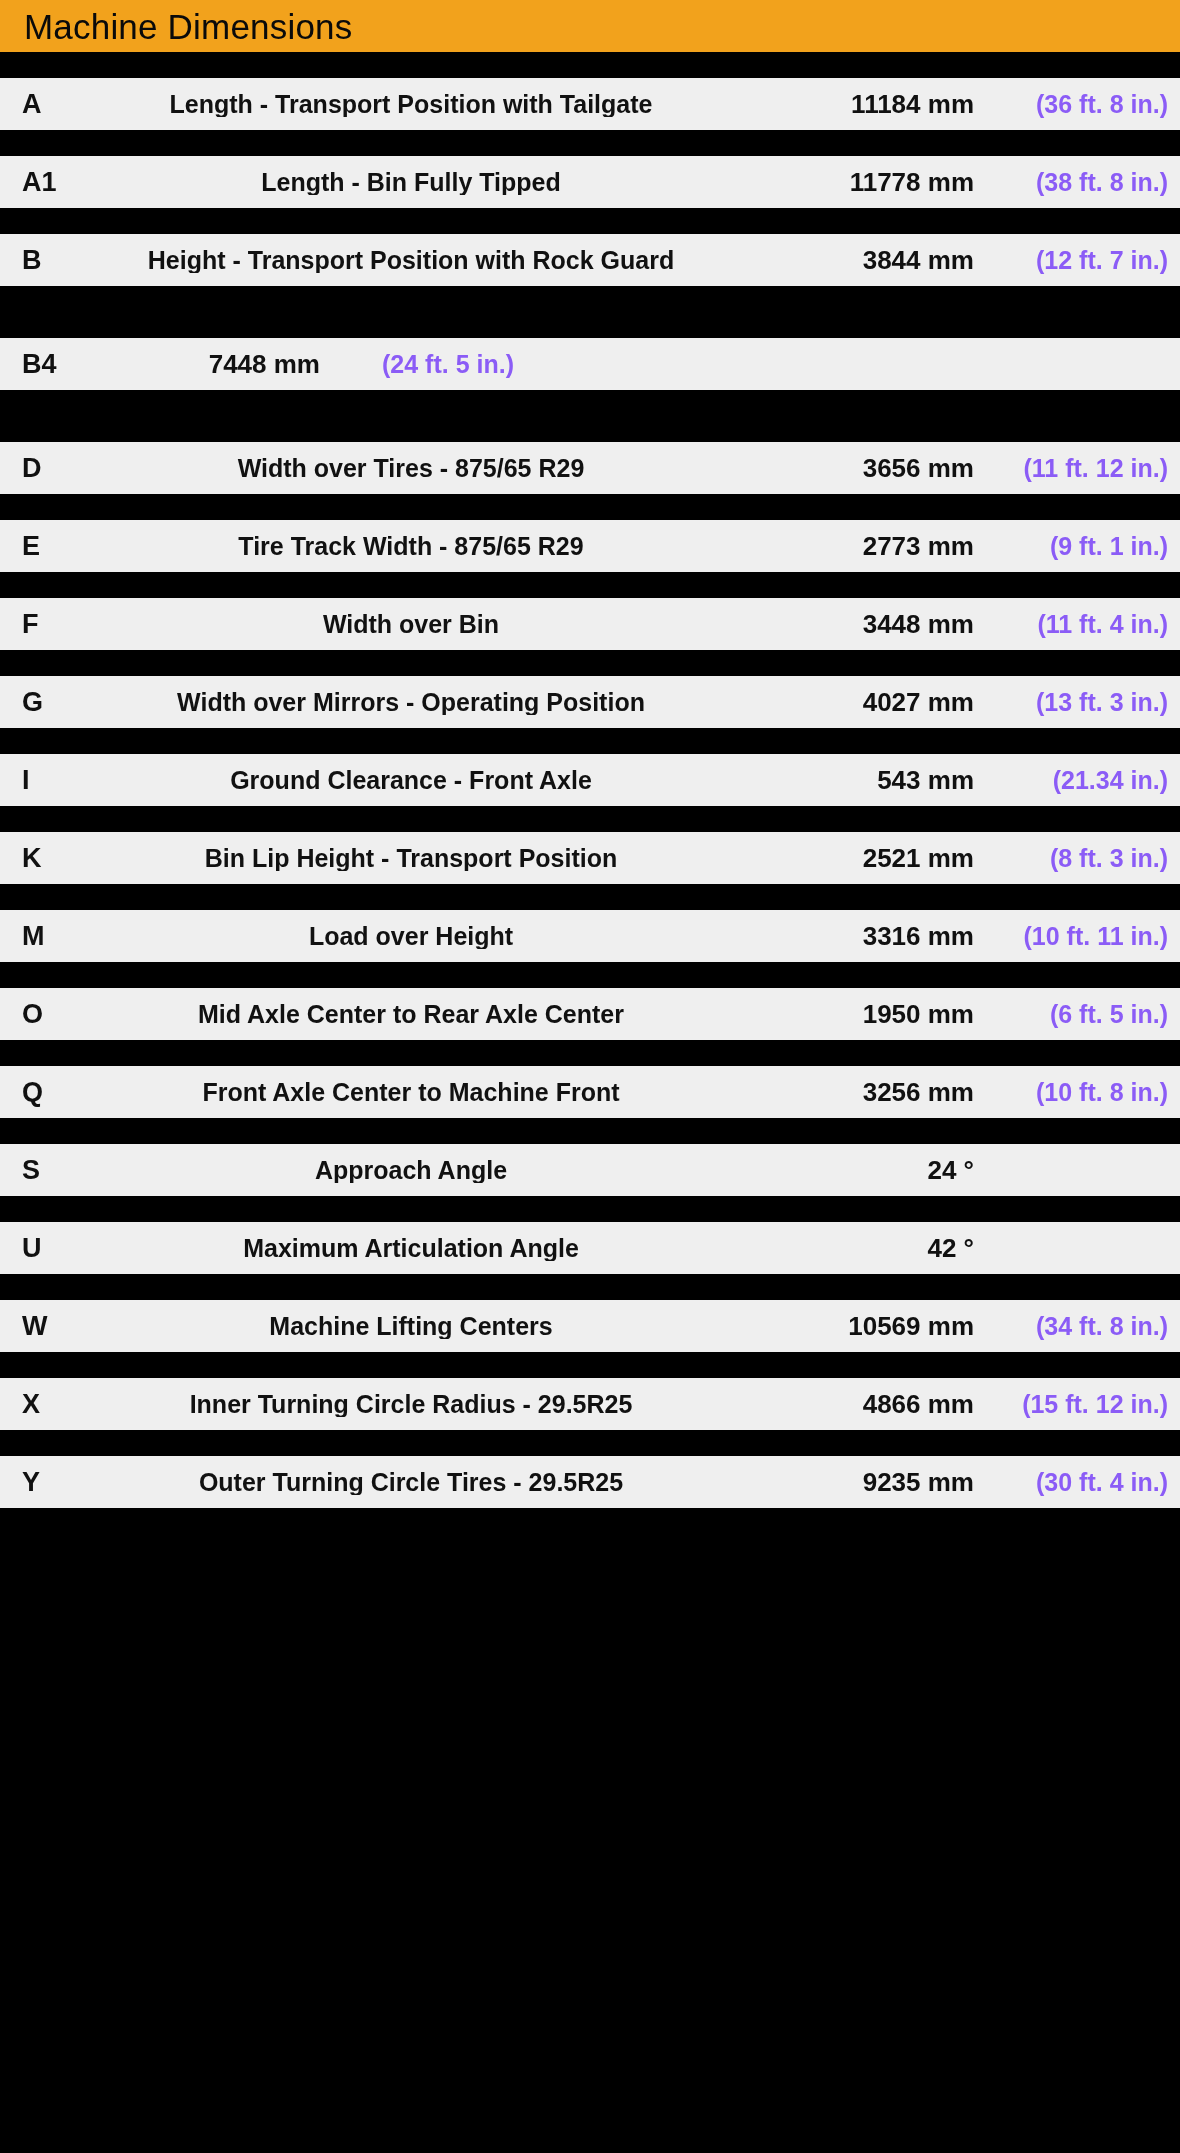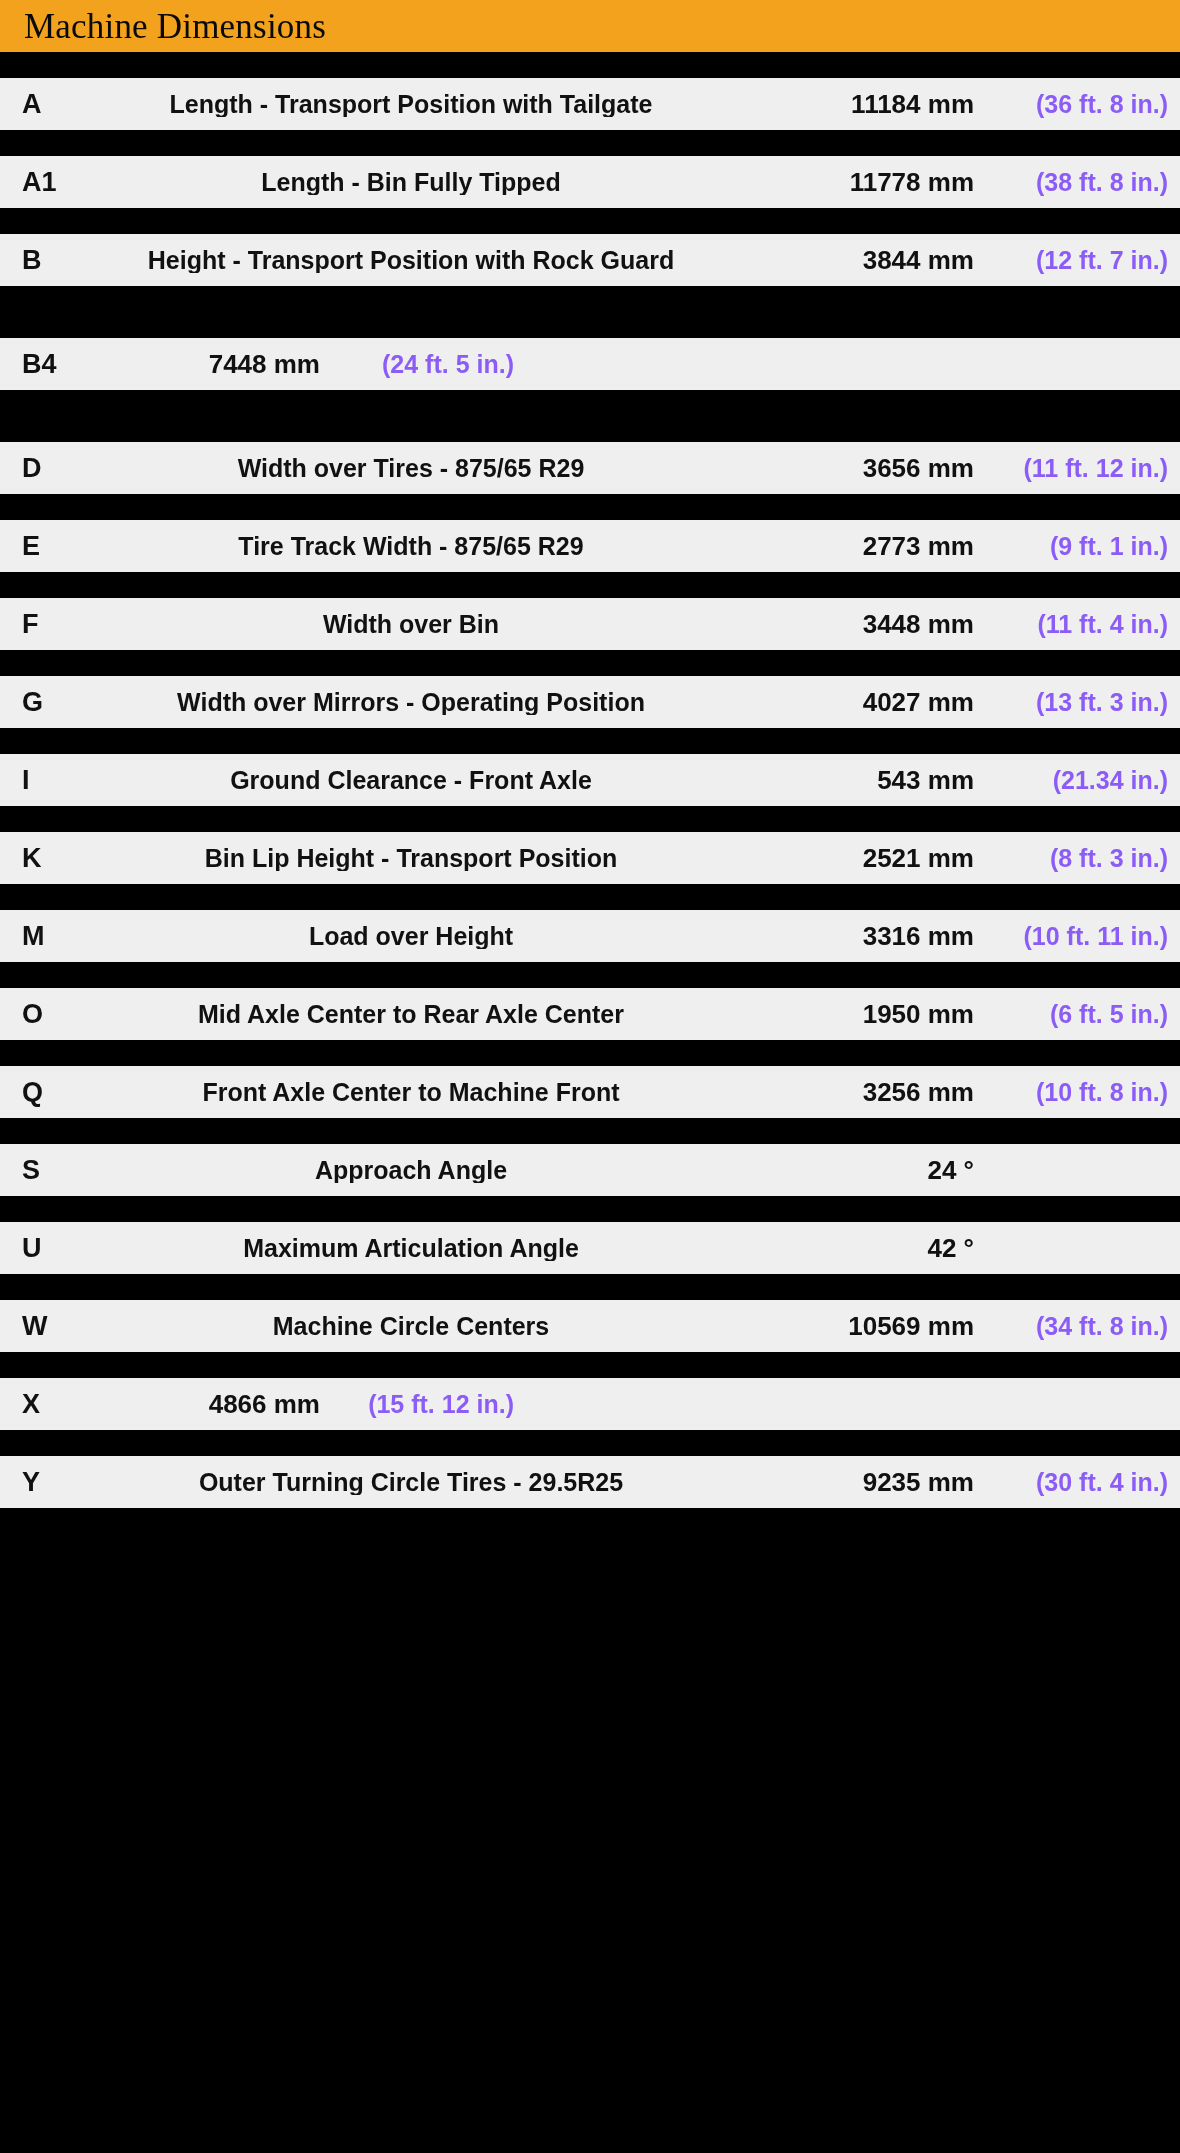--- a/index.html
+++ b/index.html
@@ -26,21 +26,21 @@
   
   .sheet-header {
     height: 52px;
     background: #F2A21C;
     display: flex;
     align-items: center;
     padding: 0 0 0 24px;
     box-sizing: border-box;
   }
   .sheet-header-title {
-    font-family: Liberation Serif, serif;
+    font-family: Liberation Sans, sans-serif;
     font-size: 35px;
     font-weight: 400;
     color: #0a0a0a;
     letter-spacing: 0.2px;
     line-height: 1;
     white-space: nowrap;
   }
 
   
   .top-gap {
@@ -225,27 +225,28 @@
       <div class="row-gap"></div>
       <div class="spec-row">
         <div class="cell-code">U</div>
         <div class="cell-desc">Maximum Articulation Angle</div>
         <div class="cell-metric">42 °</div>
         <div class="cell-imperial"></div>
       </div>
       <div class="row-gap"></div>
       <div class="spec-row">
         <div class="cell-code">W</div>
-        <div class="cell-desc">Machine Circle Centers</div>
+        <div class="cell-desc">Machine Lifting Centers</div>
         <div class="cell-metric">10569 mm</div>
         <div class="cell-imperial">(34 ft. 8 in.)</div>
       </div>
       <div class="row-gap"></div>
       <div class="spec-row">
         <div class="cell-code">X</div>
+        <div class="cell-desc">Inner Turning Circle Radius - 29.5R25</div>
         <div class="cell-metric">4866 mm</div>
         <div class="cell-imperial">(15 ft. 12 in.)</div>
       </div>
       <div class="row-gap"></div>
       <div class="spec-row">
         <div class="cell-code">Y</div>
         <div class="cell-desc">Outer Turning Circle Tires - 29.5R25</div>
         <div class="cell-metric">9235 mm</div>
         <div class="cell-imperial">(30 ft. 4 in.)</div>
       </div>

